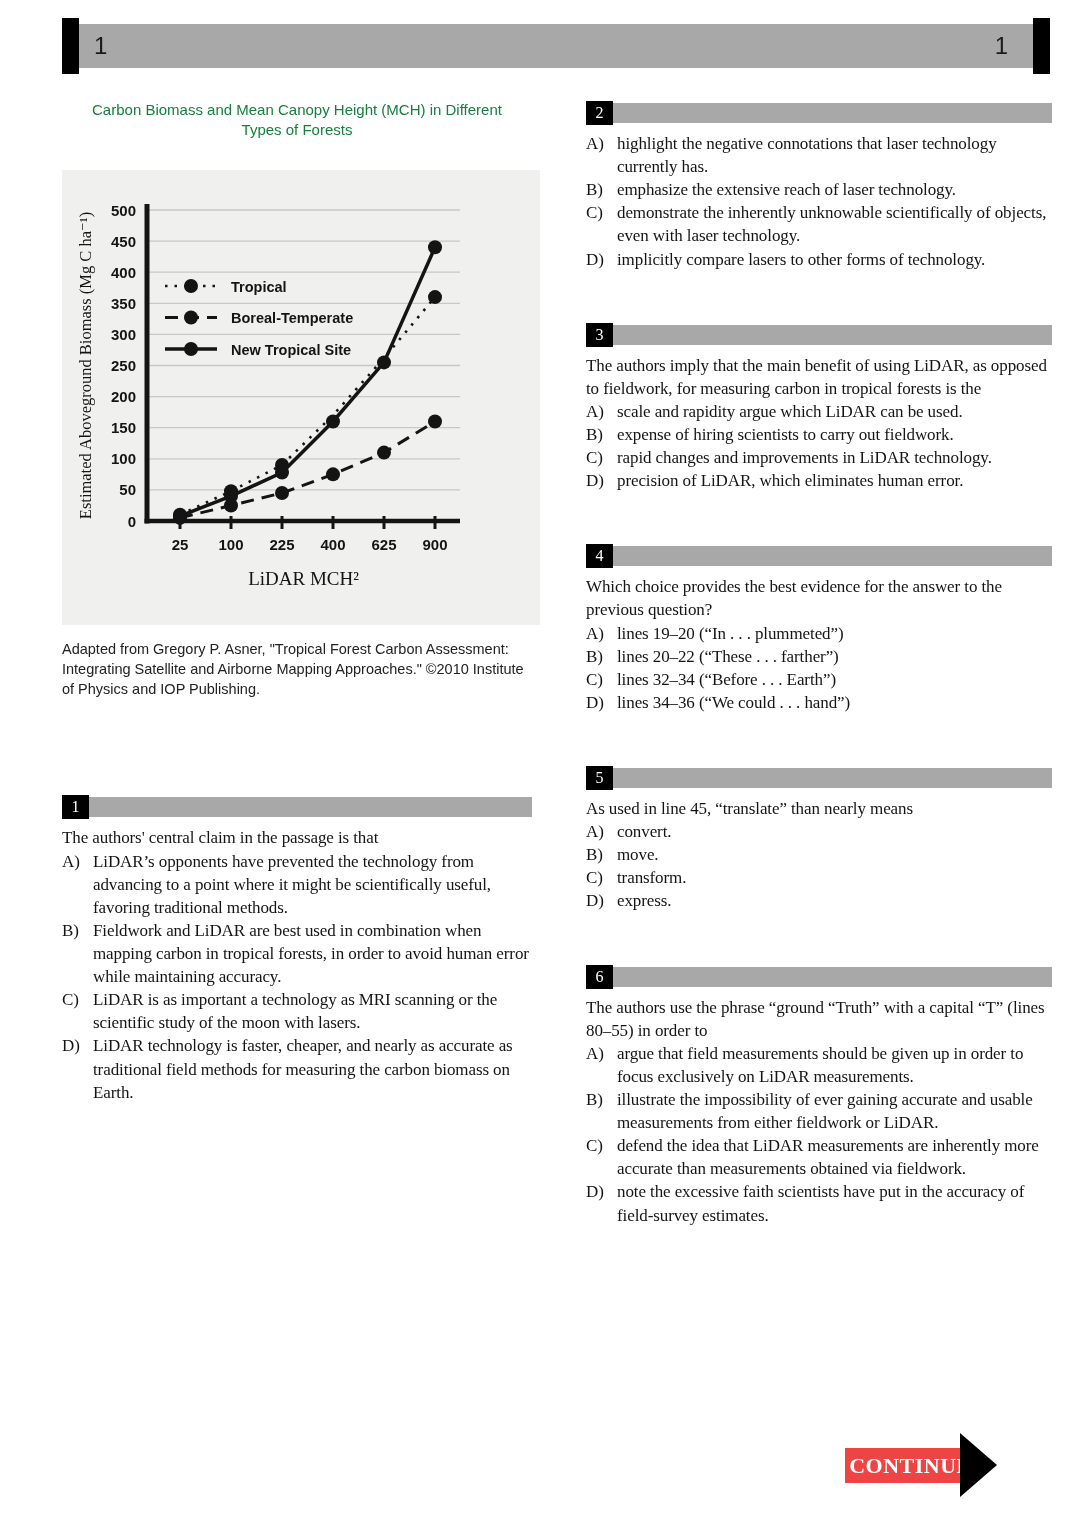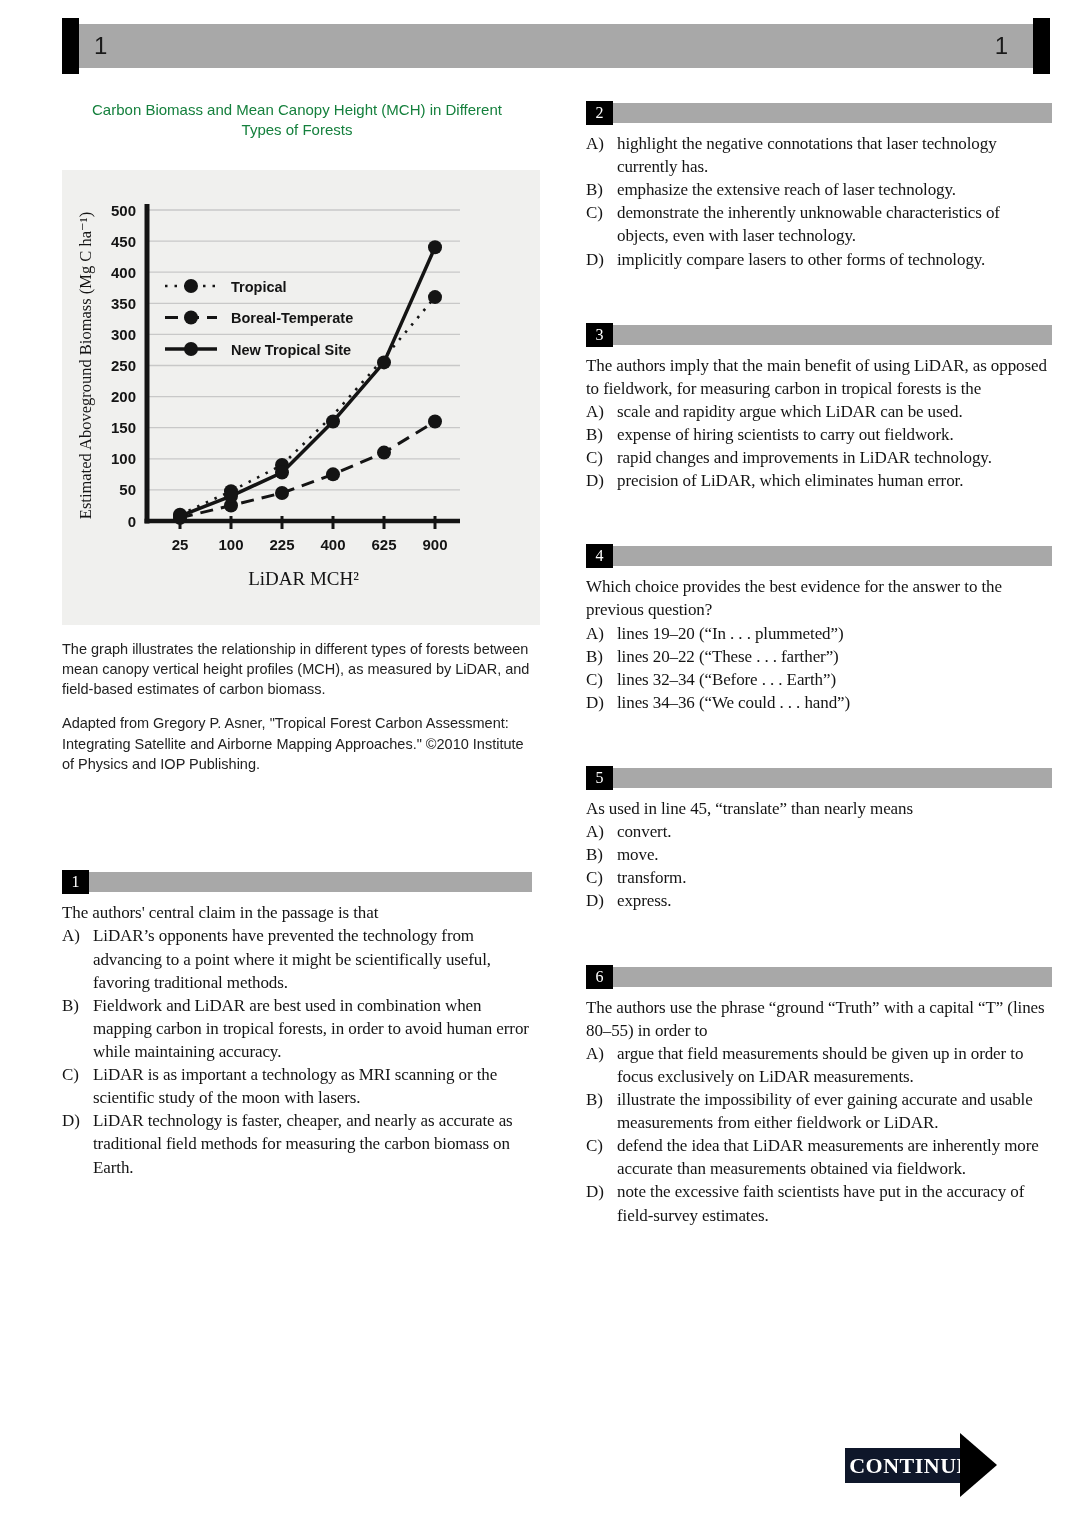--- a/index.html
+++ b/index.html
@@ -32,21 +32,21 @@
   .q-first{margin-top:98px;}
   .qbar{position:relative;height:20px;background:#a8a8a8;margin-bottom:9px;}
   .qnum{position:absolute;left:0;top:-2px;width:27px;height:24px;background:#000;color:#fff;
         display:flex;align-items:center;justify-content:center;font-size:16px;}
   .stem{margin:0;font-size:17px;line-height:1.36;letter-spacing:-0.1px;}
   .opt{display:flex;font-size:17px;line-height:1.36;letter-spacing:-0.1px;}
   .letter{flex:0 0 31px;}
   .otext{flex:1;}
 
   
-  .continue{position:absolute;left:845px;top:1448px;width:131px;height:35px;background:#0f172a;
+  .continue{position:absolute;left:845px;top:1448px;width:131px;height:35px;background:#ef4444;
             display:flex;align-items:center;justify-content:center;cursor:pointer;}
   .continue .label{color:#fff;font-size:22px;font-weight:bold;letter-spacing:0.5px;}
   .continue .arrow{position:absolute;left:115px;top:-15px;width:0;height:0;
                    border-top:32px solid transparent;border-bottom:32px solid transparent;
                    border-left:37px solid #000;}
 </style>
 </head>
 <body>
 
 <div class="page">
@@ -128,21 +128,20 @@
             <circle cx="129" cy="116" r="7" fill="#141414"></circle>
             <text x="169" y="121.5" text-anchor="start" fill="#141414" font-family="&quot;Liberation Sans&quot;,&quot;DejaVu Sans&quot;,sans-serif" font-size="14.5" font-weight="bold">Tropical</text>
             <line x1="103" y1="147.5" x2="155" y2="147.5" stroke="#141414" stroke-width="3" stroke-dasharray="13 8"></line>
             <circle cx="129" cy="147.5" r="7" fill="#141414"></circle>
             <text x="169" y="153" text-anchor="start" fill="#141414" font-family="&quot;Liberation Sans&quot;,&quot;DejaVu Sans&quot;,sans-serif" font-size="14.5" font-weight="bold">Boreal-Temperate</text>
             <line x1="103" y1="179" x2="155" y2="179" stroke="#141414" stroke-width="3.5"></line>
             <circle cx="129" cy="179" r="7" fill="#141414"></circle>
             <text x="169" y="184.5" text-anchor="start" fill="#141414" font-family="&quot;Liberation Sans&quot;,&quot;DejaVu Sans&quot;,sans-serif" font-size="14.5" font-weight="bold">New Tropical Site</text>
           </g>
         </svg></div>
-    <p class="caption sans">The graph illustrates the relationship in different types of forests between mean canopy vertical height profiles (MCH), as measured by LiDAR, and field-based estimates of carbon biomass.</p>
     <p class="caption sans source">Adapted from Gregory P. Asner, "Tropical Forest Carbon Assessment: Integrating Satellite and Airborne Mapping Approaches." ©2010 Institute of Physics and IOP Publishing.</p>
 
     <section class="question q-first">
       <div class="qbar">
         <span class="qnum">1</span>
       </div>
       <p class="stem">The authors' central claim in the passage is that</p>
       <div class="opt">
         <span class="letter">A)</span>
         <span class="otext">LiDAR’s opponents have prevented the technology from advancing to a point where it might be scientifically useful, favoring traditional methods.</span>
@@ -171,21 +170,21 @@
       <div class="opt">
         <span class="letter">A)</span>
         <span class="otext">highlight the negative connotations that laser technology currently has.</span>
       </div>
       <div class="opt">
         <span class="letter">B)</span>
         <span class="otext">emphasize the extensive reach of laser technology.</span>
       </div>
       <div class="opt">
         <span class="letter">C)</span>
-        <span class="otext">demonstrate the inherently unknowable characteristics of objects, even with laser technology.</span>
+        <span class="otext">demonstrate the inherently unknowable scientifically of objects, even with laser technology.</span>
       </div>
       <div class="opt">
         <span class="letter">D)</span>
         <span class="otext">implicitly compare lasers to other forms of technology.</span>
       </div>
     </section>
 
     <section class="question">
       <div class="qbar">
         <span class="qnum">3</span>

